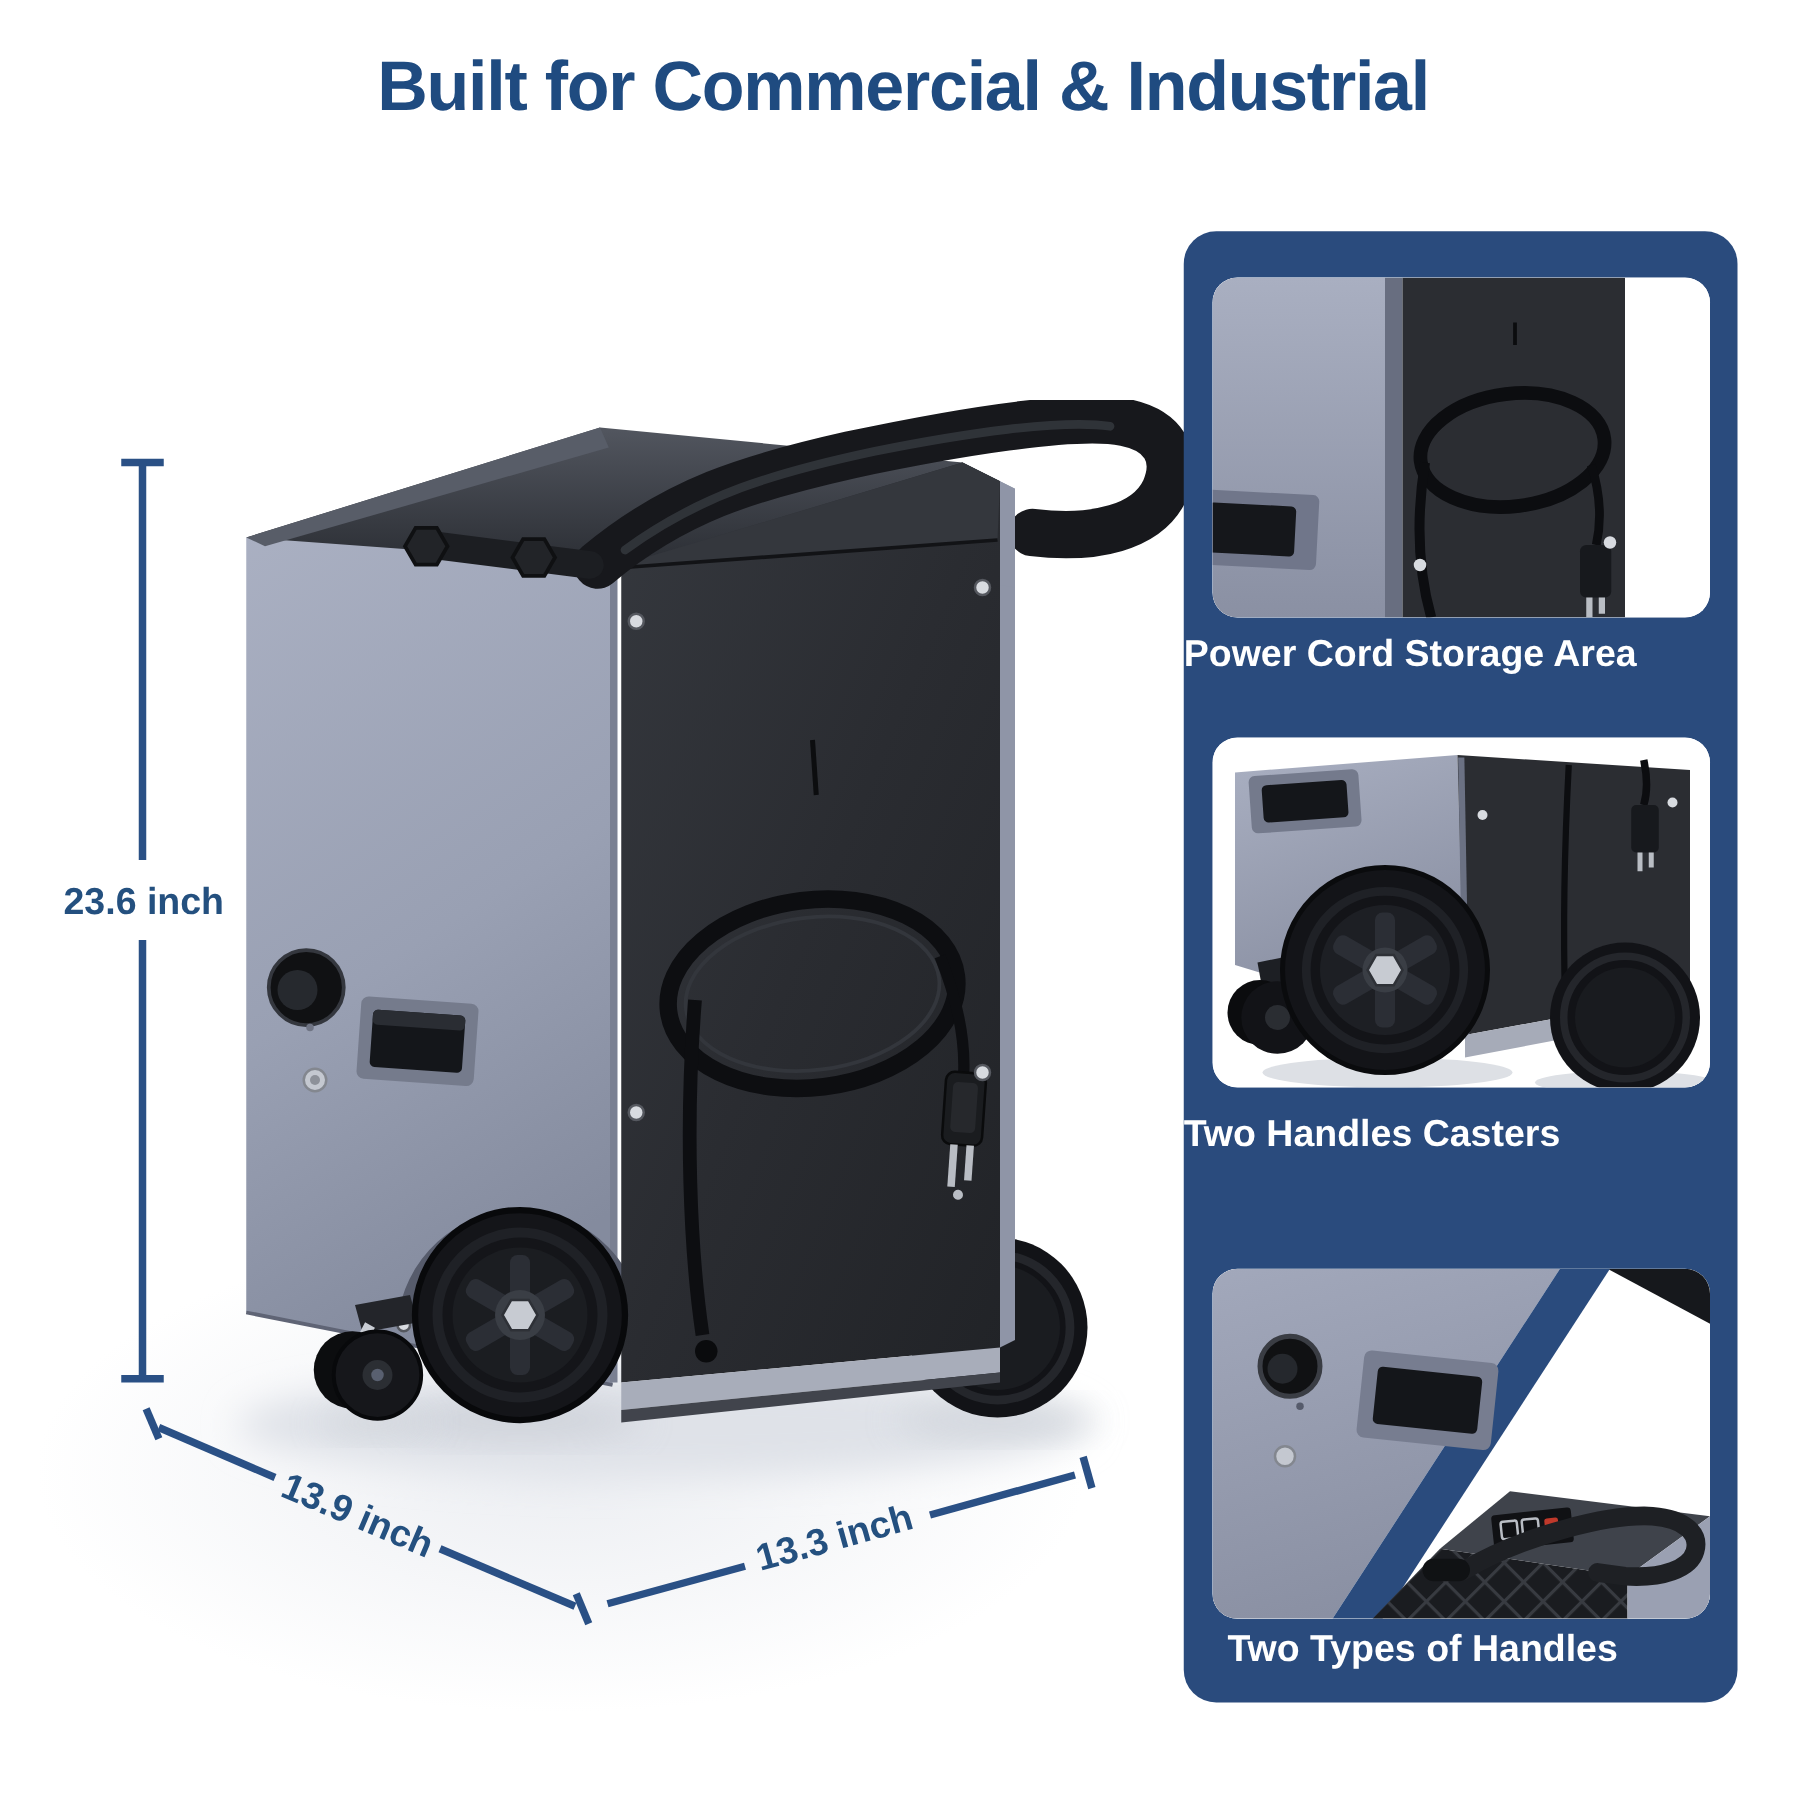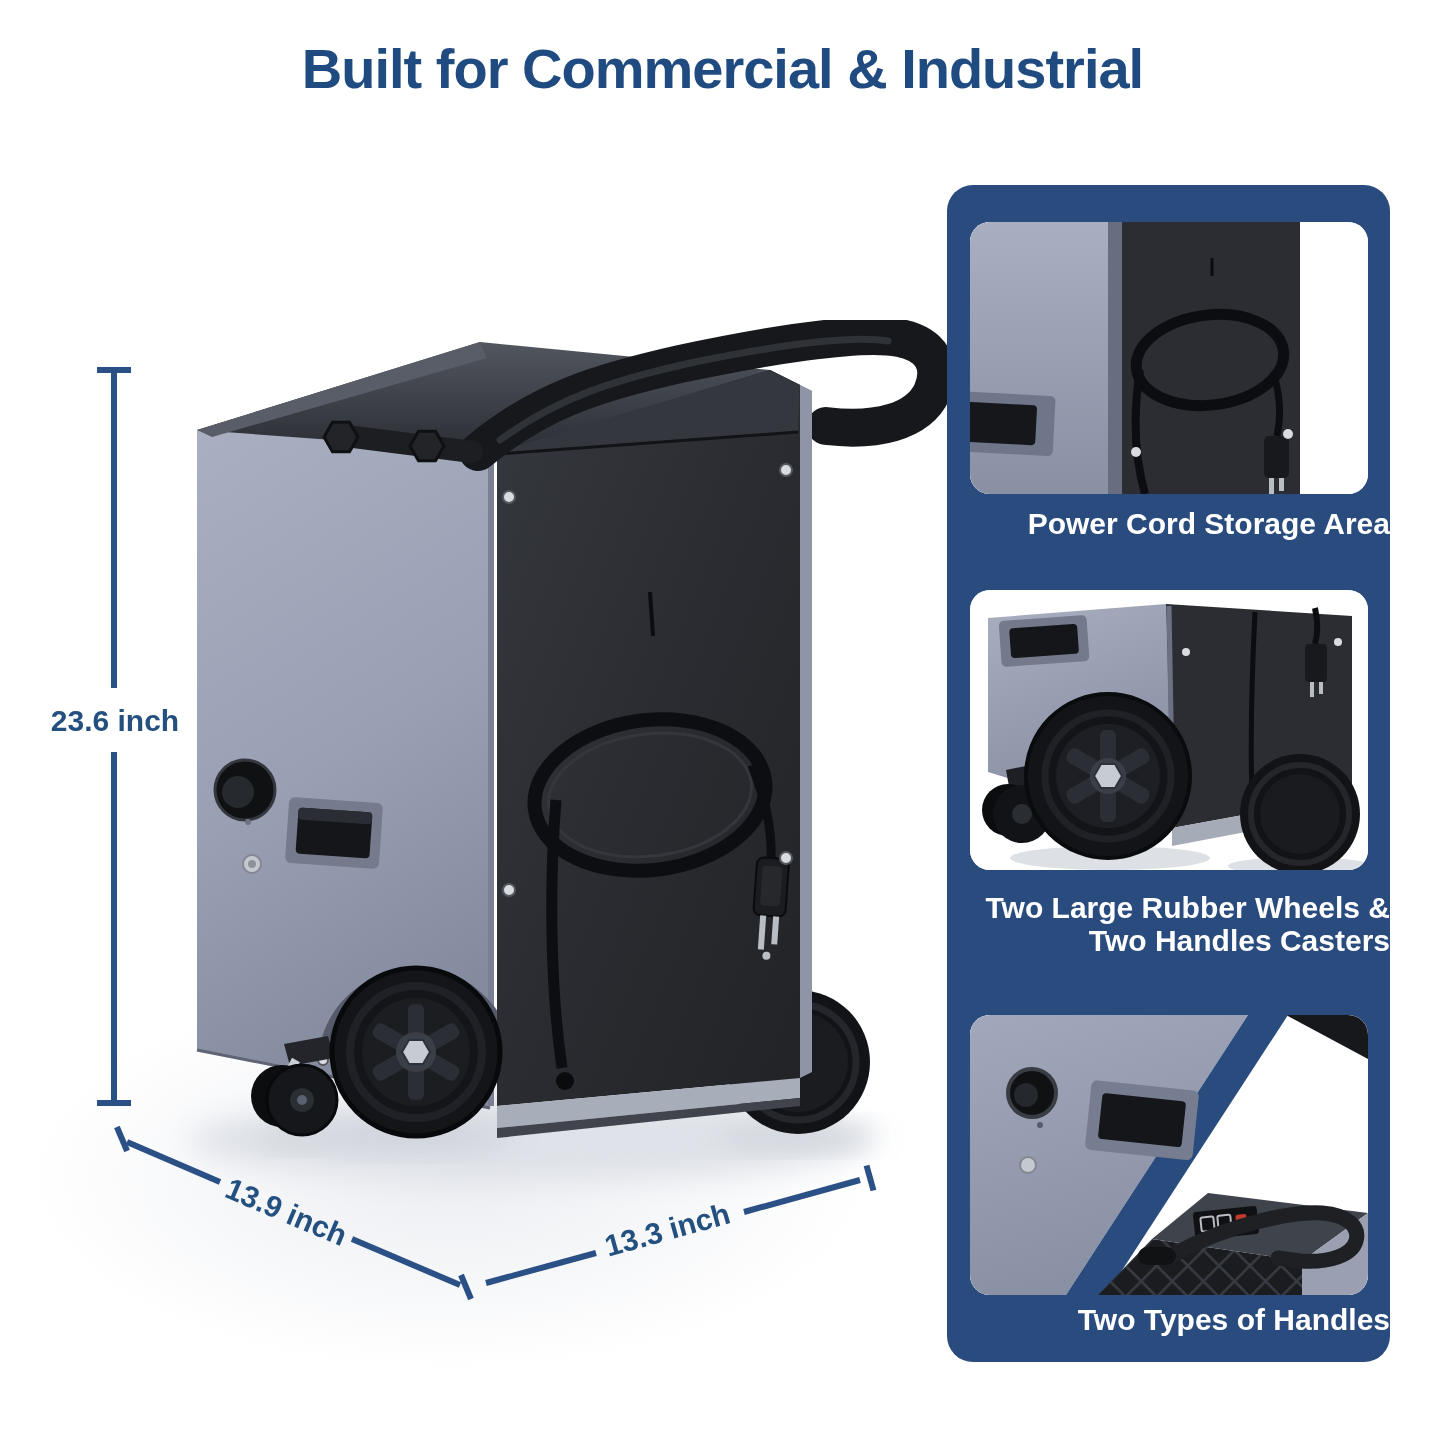--- a/index.html
+++ b/index.html
@@ -11,26 +11,26 @@
          font-size:56px;font-weight:700;color:#1F4B80;letter-spacing:-1px;}
   .product-svg{position:absolute;left:40px;top:320px;width:920px;height:1010px;}
   .features{position:absolute;left:947px;top:185px;width:443px;height:1177px;
             background:#2A4B7D;border-radius:26px;}
   .tile{position:absolute;left:23px;width:398px;margin:0;border-radius:20px;overflow:hidden;
         background:#ffffff;}
   .tile svg{display:block;}
   .t1{top:37px;height:272px;}
   .t2{top:405px;height:280px;}
   .t3{top:830px;height:280px;}
-  .cap{position:absolute;left:0;width:100%;text-align:right;color:#ffffff;
+  .cap{position:absolute;left:0;width:100%;text-align:left;color:#ffffff;
        font-weight:700;font-size:30px;line-height:33px;}
   .cap span{display:block;}
   .c1{top:322px;}
   .c2{top:706px;}
-  .c3{top:1118px;}
+  .c3{top:1118px;padding-left:35px;}
 </style>
 </head>
 <body>
 
 <div class="stage">
 
   <div class="floor"></div>
 
   <h1 class="title">Built for Commercial &amp; Industrial</h1>
 
@@ -275,21 +275,20 @@
           <rect x="130" y="140" width="16" height="42" rx="6" transform="rotate(120 138 186)"></rect>
           <rect x="130" y="140" width="16" height="42" rx="6" transform="rotate(180 138 186)"></rect>
           <rect x="130" y="140" width="16" height="42" rx="6" transform="rotate(240 138 186)"></rect>
           <rect x="130" y="140" width="16" height="42" rx="6" transform="rotate(300 138 186)"></rect>
         </g>
         <circle cx="138" cy="186" r="18" fill="#3A3E45"></circle>
         <polygon points="152,186 145,198.1 131,198.1 124,186 131,173.9 145,173.9" fill="#C7CBD2" stroke="#2E3137" stroke-width="2"></polygon>
       </svg>
     </figure>
     <div class="cap c2">
-      <span>Two Large Rubber Wheels &amp;</span>
       <span>Two Handles Casters</span>
     </div>
 
     <figure class="tile t3">
       <svg viewBox="0 0 398 280" width="398" height="280" xmlns="http://www.w3.org/2000/svg">
         <defs>
           <linearGradient id="t3g" x1="0" y1="0" x2="0.3" y2="1">
             <stop offset="0" stop-color="#A2A8BB"></stop>
               <stop offset="1" stop-color="#8A90A3"></stop>
           </linearGradient>

